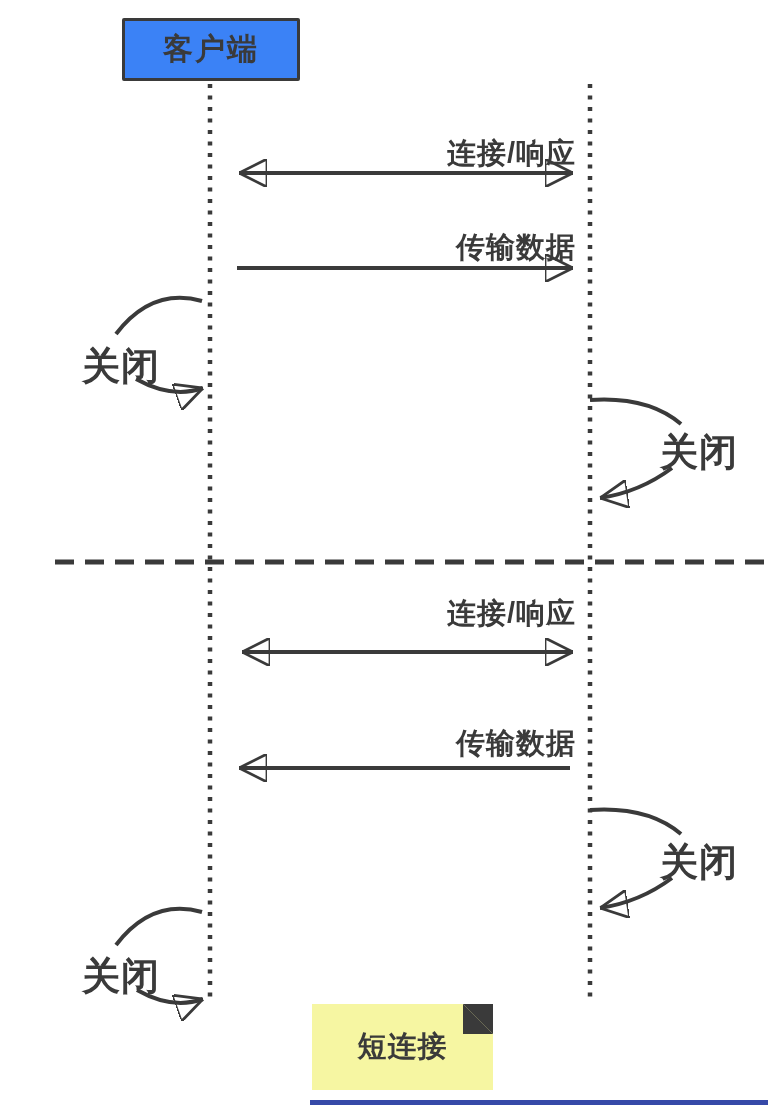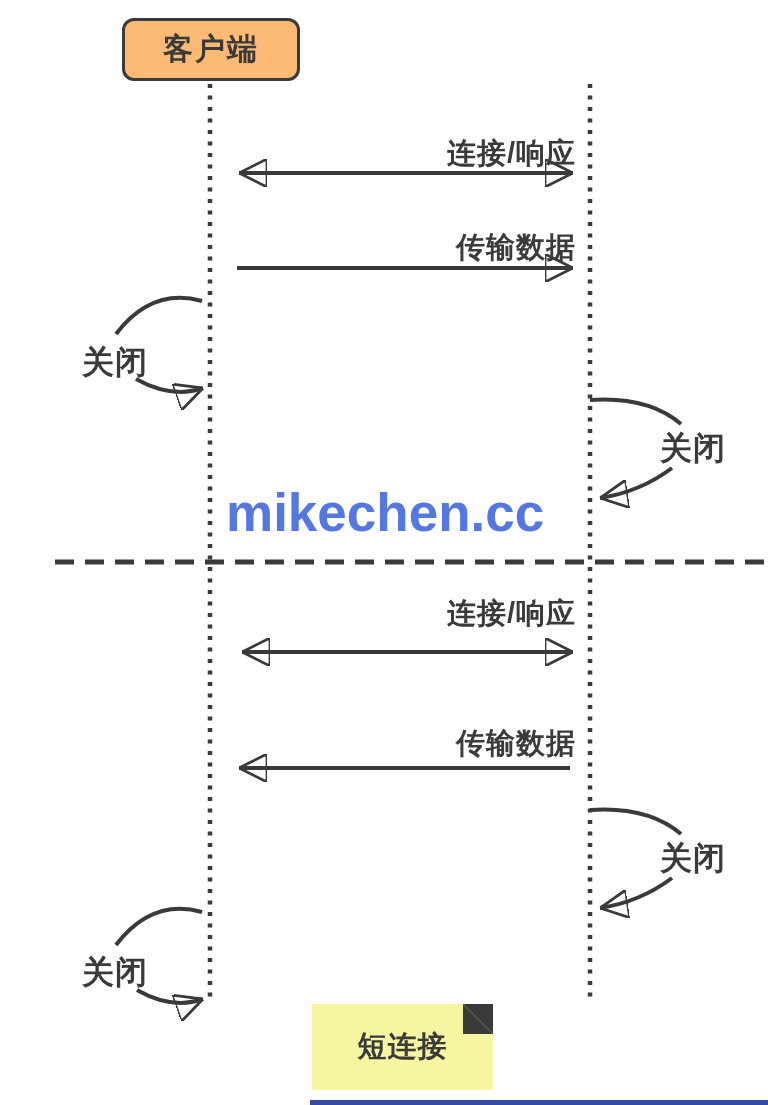--- a/index.html
+++ b/index.html
@@ -3,31 +3,31 @@
 <meta charset="utf-8">
 <style>
   html,body{margin:0;padding:0;background:#ffffff;}
   .canvas{
     position:relative;width:768px;height:1105px;background:#ffffff;overflow:hidden;
     font-family:"Liberation Sans","DejaVu Sans",sans-serif;color:#3a3a3a;
   }
   .layer{position:absolute;left:0;top:0;width:768px;height:1105px;}
   .actor-box{
     position:absolute;box-sizing:border-box;height:63px;border:3px solid #3a3a3a;
-    background:#fdba74;display:flex;align-items:center;justify-content:center;
-    font-size:30px;font-weight:700;letter-spacing:2px;border-radius:12px;z-index:2;
+    background:#3b82f6;display:flex;align-items:center;justify-content:center;
+    font-size:30px;font-weight:700;letter-spacing:2px;border-radius:2px;z-index:2;
   }
   .actor-client{left:122px;top:18px;width:178px;}
   .actor-server{left:500px;top:18px;width:183px;}
   .msg-label{
     position:absolute;left:230px;width:346px;text-align:right;
     font-size:29px;font-weight:700;letter-spacing:1px;z-index:2;
   }
   .close-label{
-    position:absolute;font-size:32px;font-weight:700;letter-spacing:1px;z-index:2;
+    position:absolute;font-size:38px;font-weight:700;letter-spacing:1px;z-index:2;
   }
   .watermark{
     position:absolute;left:226px;top:482px;font-size:53px;font-weight:700;
     color:#5577e0;letter-spacing:0px;z-index:2;
   }
   .note{
     position:absolute;left:312px;top:1004px;width:181px;height:86px;
     background:#f6f6a2;z-index:2;display:flex;align-items:center;justify-content:center;
   }
   .note-label{font-size:29px;font-weight:700;color:#3a3a3a;letter-spacing:1px;}
@@ -76,21 +76,20 @@
 
   <div class="actor-box actor-client">
     <span>客户端</span>
   </div>
 
   <div class="msg-label" style="top:134px;">连接/响应</div>
   <div class="msg-label" style="top:228px;">传输数据</div>
   <div class="close-label" style="left:82px;top:341px;">关闭</div>
   <div class="close-label" style="left:660px;top:427px;">关闭</div>
 
-  <div class="watermark">mikechen.cc</div>
 
   <div class="msg-label" style="top:594px;">连接/响应</div>
   <div class="msg-label" style="top:724px;">传输数据</div>
   <div class="close-label" style="left:660px;top:837px;">关闭</div>
   <div class="close-label" style="left:82px;top:951px;">关闭</div>
 
   <div class="note">
     <svg class="note-fold" width="30" height="30" viewBox="0 0 30 30">
       <polygon points="0,0 30,0 30,30" fill="#ffffff" stroke="none"></polygon>
       <polygon points="0,0 30,30 0,30" fill="#d8d88d" stroke="none"></polygon>

